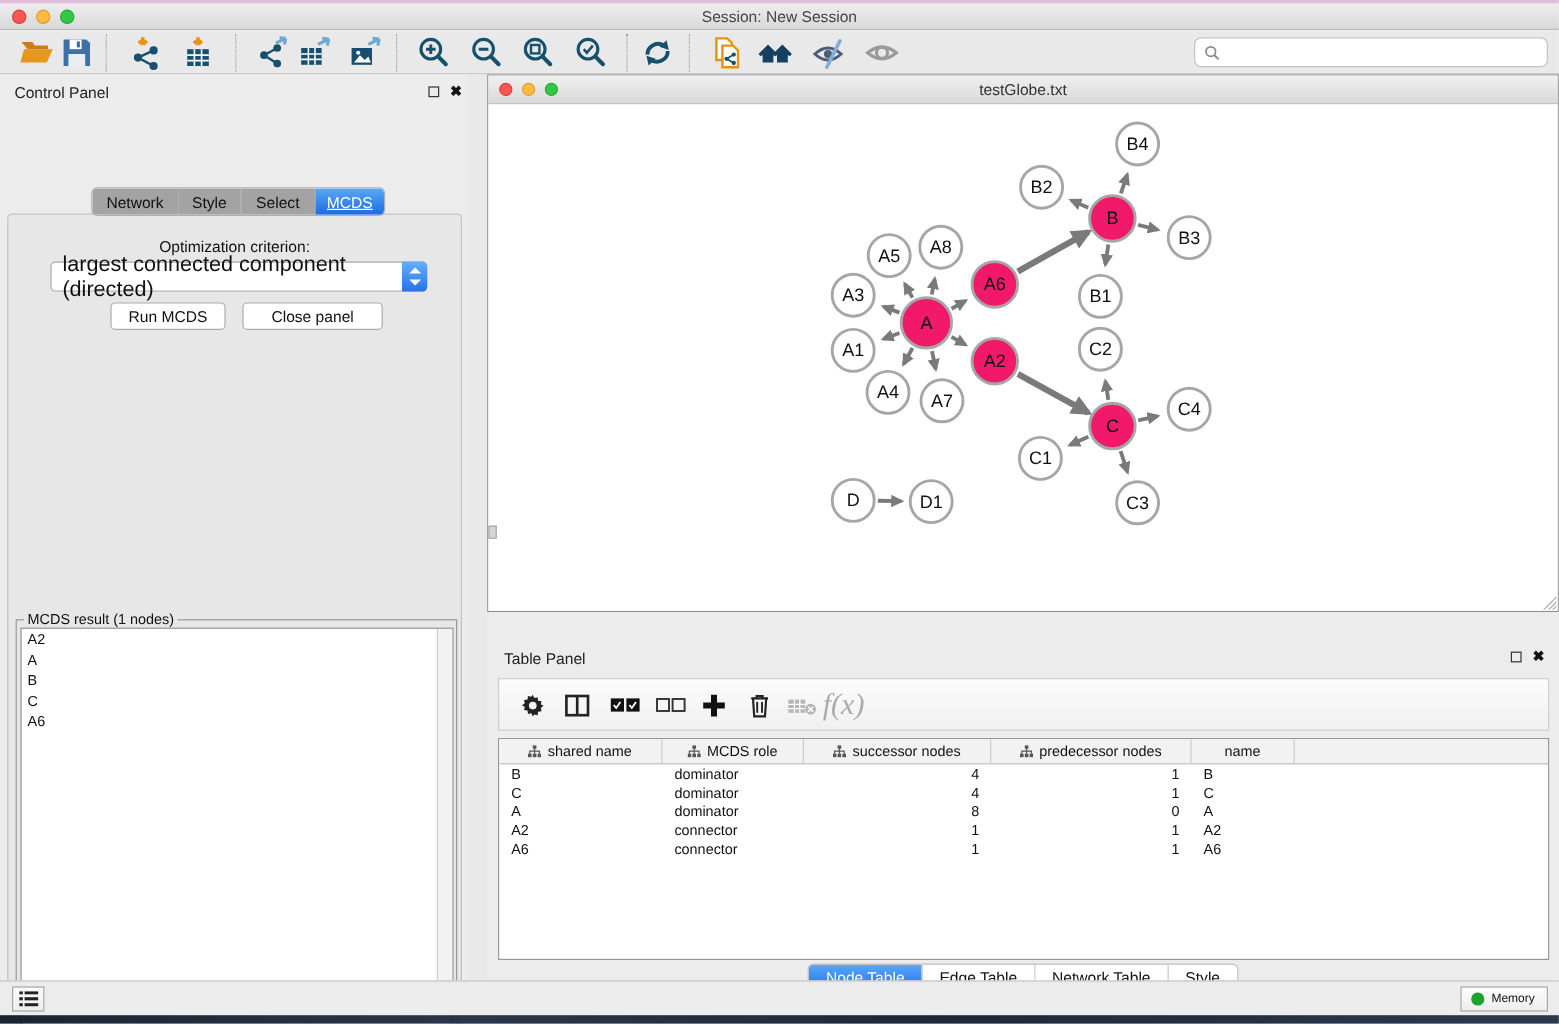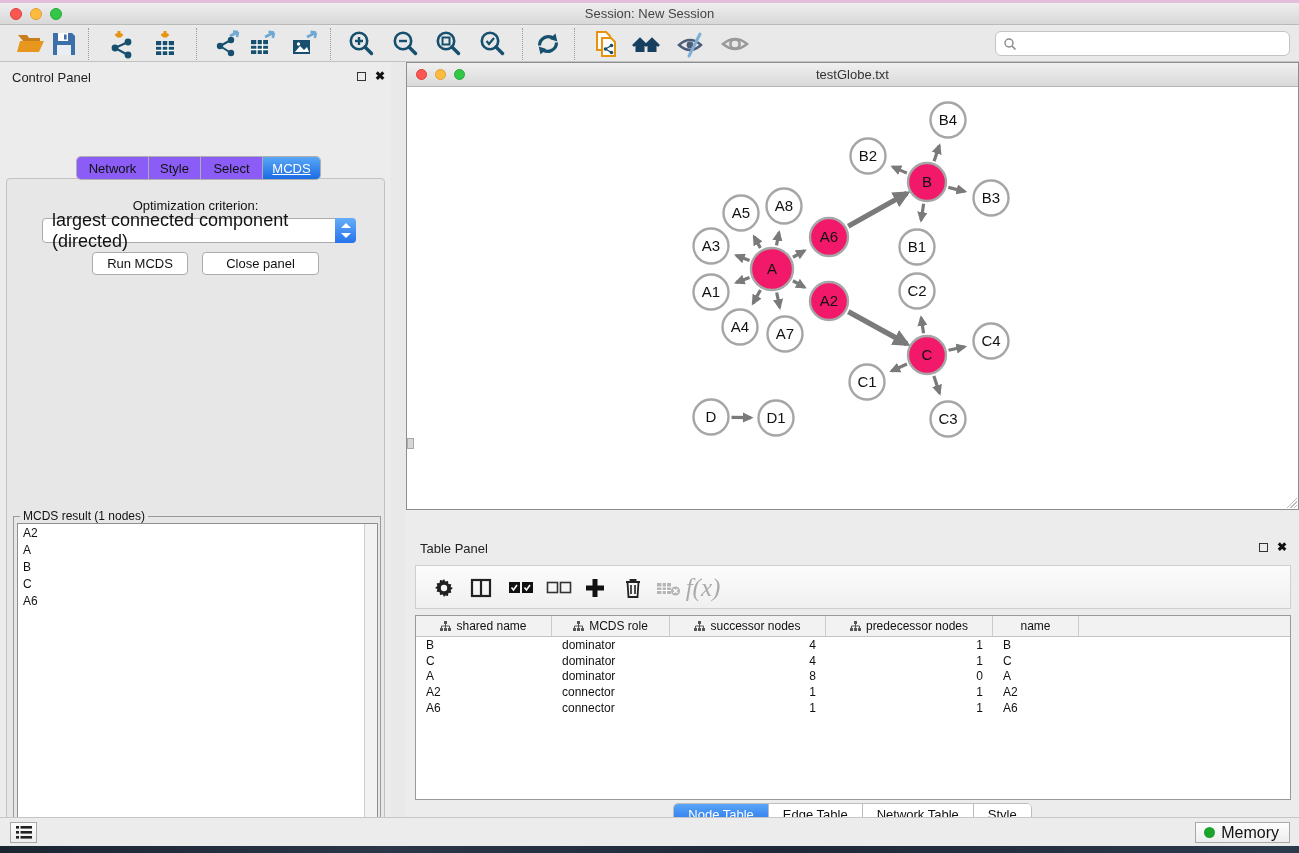--- a/index.html
+++ b/index.html
@@ -37,21 +37,21 @@
   .panel-head .ph-title { position:absolute; left:12px; top:2px; font-size:13px; color:#222; }
   .win-float { position:absolute; width:9px; height:9px; border:1.5px solid #333; top:4px;
     cursor:pointer; }
   .win-close { position:absolute; font-size:12px; font-weight:bold; color:#111; top:1px;
     cursor:pointer; }
   #cp-card { position:absolute; left:6px; top:116px; width:379px; height:689px;
     background:#E7E7E7; border:1px solid #C2C2C2; border-radius:4px; }
   #cp-tabs { position:absolute; left:77px; top:95px; height:22px; display:flex;
     border-radius:4px; box-shadow:0 0 0 1px #AFAFAF; overflow:hidden; background:#fff; }
   .cp-tab { height:22px; display:flex; align-items:center; justify-content:center;
-    font-size:13px; color:#111; background:#8b5cf6; border-right:1px solid #AFAFAF;
+    font-size:13px; color:#111; background:#a3a3a3; border-right:1px solid #AFAFAF;
     cursor:pointer; }
   .cp-tab:last-child { border-right:none; }
   .cp-tab.active { background:linear-gradient(#58A7F7,#1C6CE4); color:#fff;text-decoration:underline; }
   #opt-label { position:absolute; left:0; top:136px; width:391px; text-align:center;
     font-size:13px; color:#111; }
   #criterion-select { position:absolute; left:42px; top:156px; width:314px; height:25px;
     background:#fff; border:1px solid #ABABAB; border-radius:4px; display:flex;
     align-items:center; cursor:pointer; }
   #criterion-select .sel-text { padding-left:9px; font-size:18px; color:#111; flex:1; }
   .sel-stepper { width:21px; height:25px; margin-right:-1px;
@@ -127,21 +127,21 @@
   .seg-tab.active { background:linear-gradient(#5AA6F7,#2473EC); color:#fff; }
 
   
   #status-bar { left:0; top:817px; width:1299px; height:29px; background:#ECECEC;
     border-top:1px solid #C6C6C6; }
   #list-btn { position:absolute; left:10px; top:4px; width:27px; height:21px;
     background:linear-gradient(#FDFDFD,#EDEDED); border:1px solid #A9A9A9;
     display:flex; align-items:center; justify-content:center; cursor:pointer; }
   #memory-btn { position:absolute; right:9px; top:4px; height:21px; padding:0 10px 0 8px;
     background:linear-gradient(#FDFDFD,#EDEDED); border:1px solid #A9A9A9;
-    display:flex; align-items:center; gap:6px; font-size:16px; color:#111;
+    display:flex; align-items:center; gap:6px; font-size:10px; color:#111;
     cursor:pointer; }
   #memory-dot { width:11px; height:11px; border-radius:50%; background:#1CA32B; }
   #desktop-bottom { left:0; top:846px; width:1299px; height:7px;
     background:linear-gradient(90deg,#1B2431,#2A3649 30%,#1E2838 60%,#2C3A4E); }
 
   svg text { font-family:"Liberation Sans",sans-serif; }
 </style>
 </head>
 <body>
 

